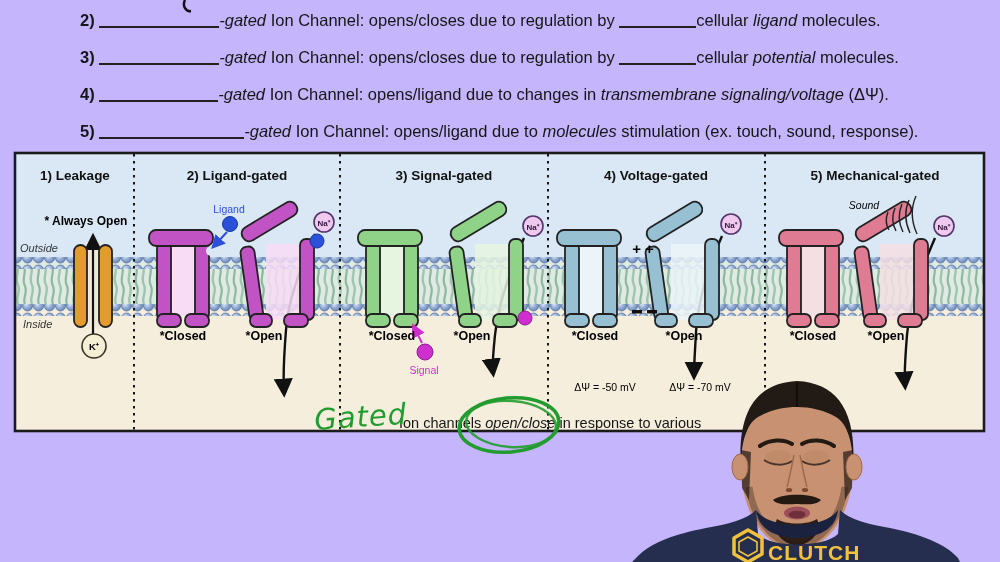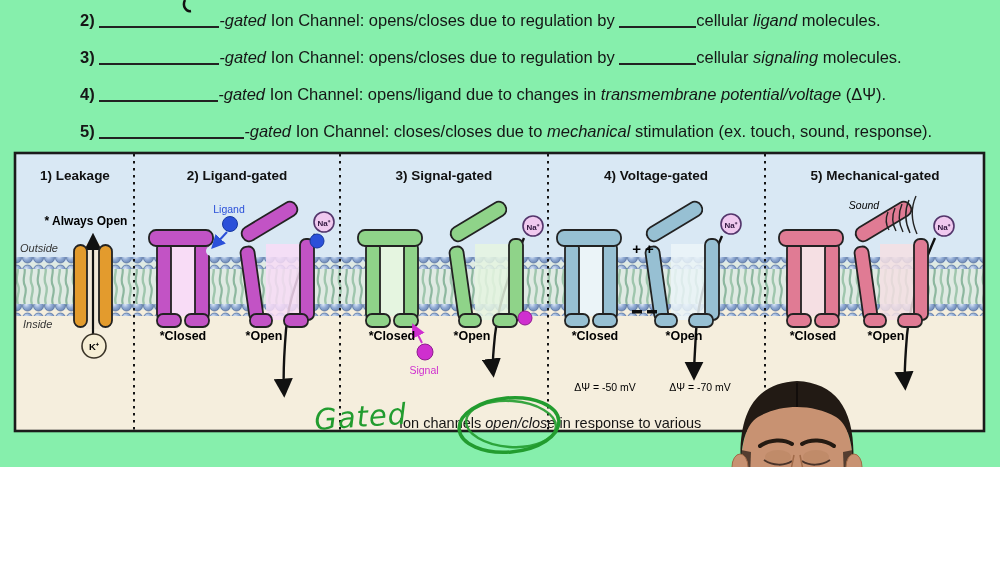--- a/index.html
+++ b/index.html
@@ -1,36 +1,36 @@
 <!DOCTYPE html>
 <html style="--sky: #d9e8f4; --cytosol: #f5eedd; --tailbg: #dfeae3; --tail1: #9fc6ad; --tail2: #7fae93; --head_dark: #4f6a99; --leakage: #e39b2d; --ligand: #c253c5; --ligand_inner: #f8dcf6; --signal: #8fd389; --signal_inner: #e5f5e0; --voltage: #97c0d3; --voltage_inner: #ebf4f8; --mechanical: #e07b94; --mechanical_inner: #f5dfe3; --na_ion: #f0c9ef; --na_stroke: #53356b; --k_ion: #f6eed5; --ligand_dot: #2b50d9; --signal_dot: #cf2fcf; --green: #229c2f; --ink: #1b1b1b; --shirt: #252e4e; --logo: #f2c23e; --skin: #c89272; --hair: #221a14;"><head>
 <meta charset="utf-8">
 <style>
   html,body{margin:0;padding:0;background:#fff;}
-  .stage{position:relative;width:1000px;height:467px;background:#86efac;overflow:hidden;
+  .stage{position:relative;width:1000px;height:562px;background:#c4b5fd;overflow:hidden;
          font-family:"Liberation Sans",sans-serif;color:#111;}
   .toplines{position:absolute;left:0;top:0;width:1000px;}
   .wline{position:absolute;left:80px;white-space:nowrap;font-size:16.5px;color:#161616;}
   .wline b{font-weight:bold;}
   .wline i{font-style:italic;}
   .blank{display:inline-block;height:2px;background:#222;vertical-align:-2px;}
   .w120{width:120px;} .w119{width:119px;} .w145{width:145px;} .w77{width:77px;}
   svg text{font-family:"Liberation Sans",sans-serif;}
   .hand{font-family:"DejaVu Sans",sans-serif;}
 </style>
 </head>
 <body>
 
 <div class="stage">
 
   <div class="toplines">
     <div class="wline" style="top:11px"><b>2)</b> <span class="blank w120"></span><i>-gated</i><span> Ion Channel: opens/closes due to regulation by </span><span class="blank w77"></span><span>cellular </span><i>ligand</i><span> molecules.</span></div>
-    <div class="wline" style="top:48px"><b>3)</b> <span class="blank w120"></span><i>-gated</i><span> Ion Channel: opens/closes due to regulation by </span><span class="blank w77"></span><span>cellular </span><i>signaling</i><span> molecules.</span></div>
-    <div class="wline" style="top:85px"><b>4)</b> <span class="blank w119"></span><i>-gated</i><span> Ion Channel: opens/ligand due to changes in </span><i>transmembrane potential/voltage</i><span> (ΔΨ).</span></div>
-    <div class="wline" style="top:122px"><b>5)</b> <span class="blank w145"></span><i>-gated</i><span> Ion Channel: closes/closes due to </span><i>mechanical</i><span> stimulation (ex. touch, sound, response).</span></div>
+    <div class="wline" style="top:48px"><b>3)</b> <span class="blank w120"></span><i>-gated</i><span> Ion Channel: opens/closes due to regulation by </span><span class="blank w77"></span><span>cellular </span><i>potential</i><span> molecules.</span></div>
+    <div class="wline" style="top:85px"><b>4)</b> <span class="blank w119"></span><i>-gated</i><span> Ion Channel: opens/ligand due to changes in </span><i>transmembrane signaling/voltage</i><span> (ΔΨ).</span></div>
+    <div class="wline" style="top:122px"><b>5)</b> <span class="blank w145"></span><i>-gated</i><span> Ion Channel: opens/ligand due to </span><i>molecules</i><span> stimulation (ex. touch, sound, response).</span></div>
   </div>
 
   <svg width="1000" height="562" viewBox="0 0 1000 562" style="position:absolute;left:0;top:0;">
     <defs>
       <radialGradient id="gHead" cx="38%" cy="35%" r="75%">
         <stop offset="0%" stop-color="#dbe6f5"></stop>
           <stop offset="45%" stop-color="#94aed6"></stop>
           <stop offset="100%" stop-color="#637fae"></stop>
       </radialGradient>
       <pattern id="heads" width="11" height="12" patternUnits="userSpaceOnUse">

